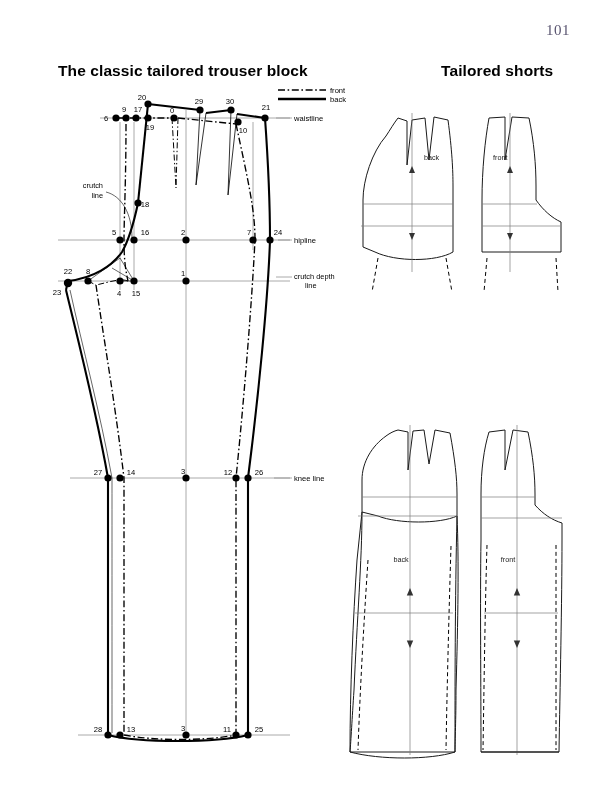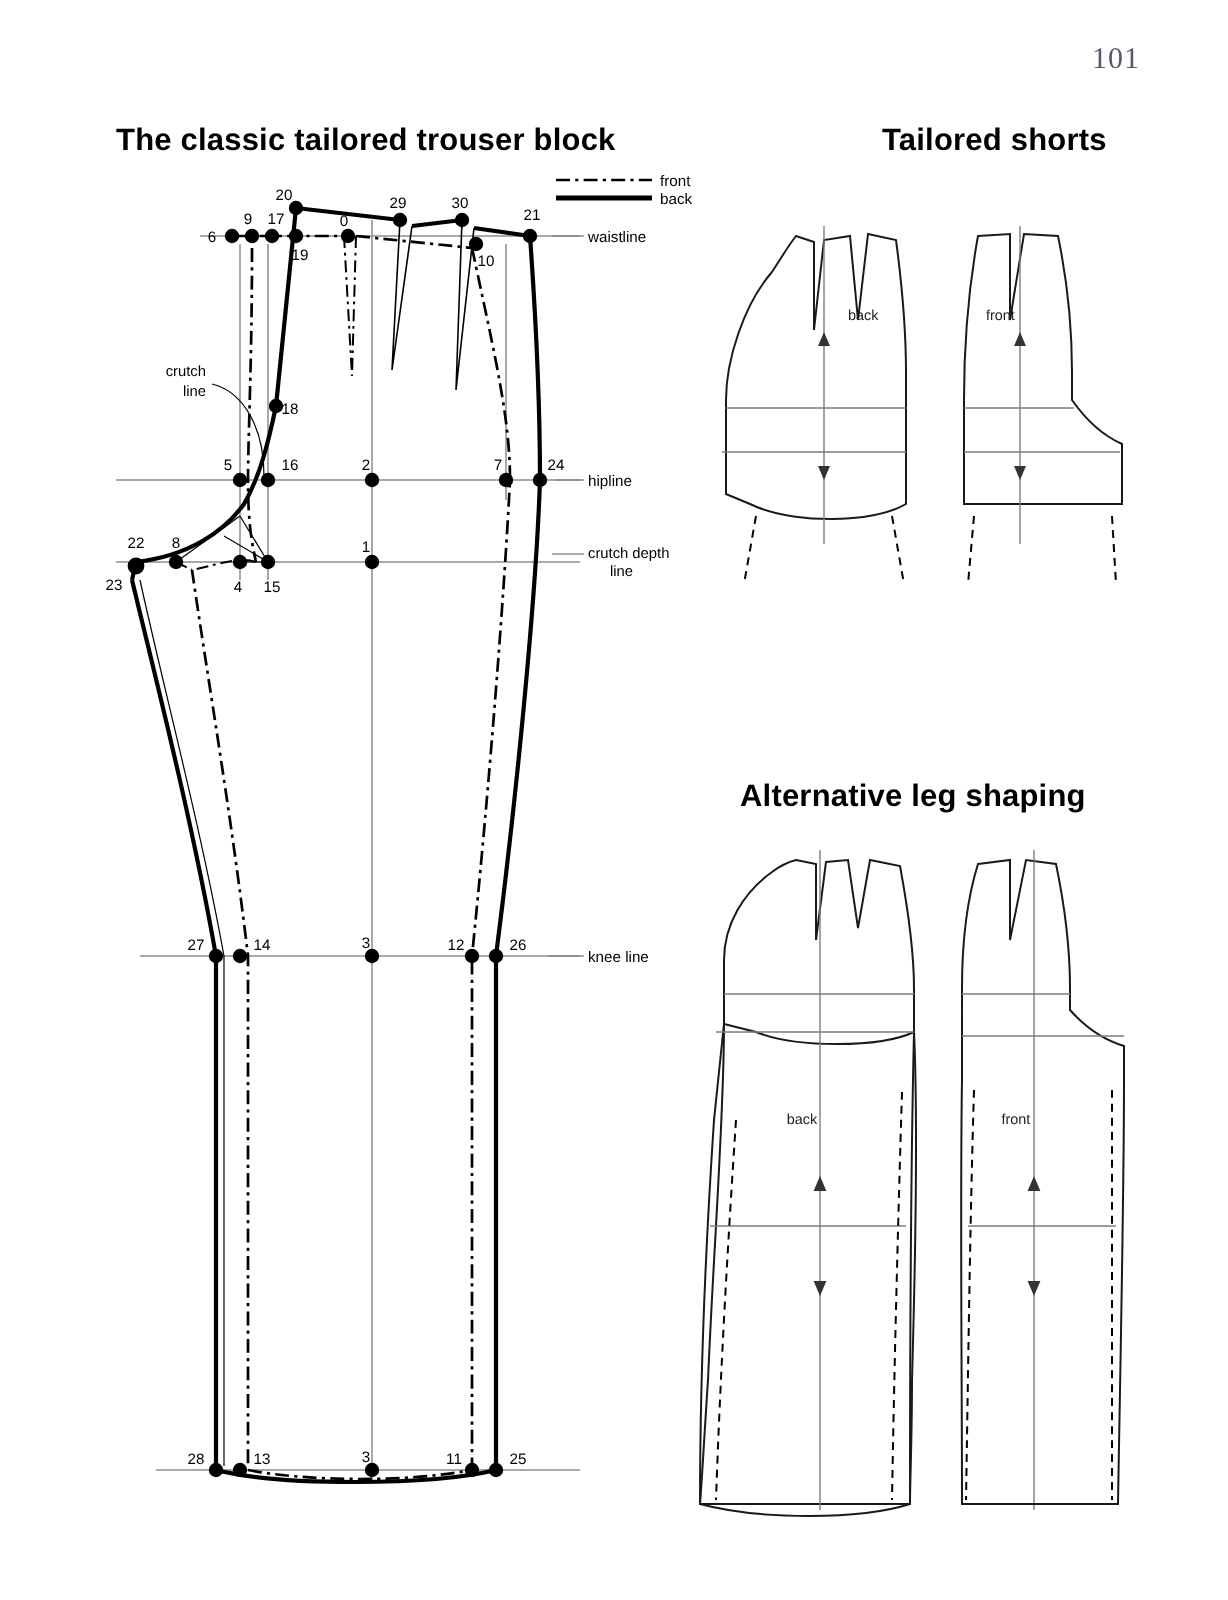--- a/index.html
+++ b/index.html
@@ -64,21 +64,20 @@
 </style>
 </head>
 <body>
 
 <div id="page">
 
   <div class="page-number">101</div>
 
   <div class="heading" id="title-main">The classic tailored trouser block</div>
   <div class="heading" id="title-shorts">Tailored shorts</div>
-  <div class="heading" id="title-alt">Alternative leg shaping</div>
 
   <svg class="art" viewBox="0 0 614 800">
     <defs>
       <style>
         .thick   { fill:none; stroke:#000; stroke-width:2.1; }
         .thin    { fill:none; stroke:#000; stroke-width:0.8; }
         .hair    { fill:none; stroke:#000; stroke-width:0.6; }
         .guide   { fill:none; stroke:#8d8d8d; stroke-width:0.75; }
         .dashdot { fill:none; stroke:#000; stroke-width:1.35; stroke-dasharray:7 2.6 1.6 2.6; }
         .dashdot-thin { fill:none; stroke:#000; stroke-width:1.0; stroke-dasharray:6 2.4 1.4 2.4; }

